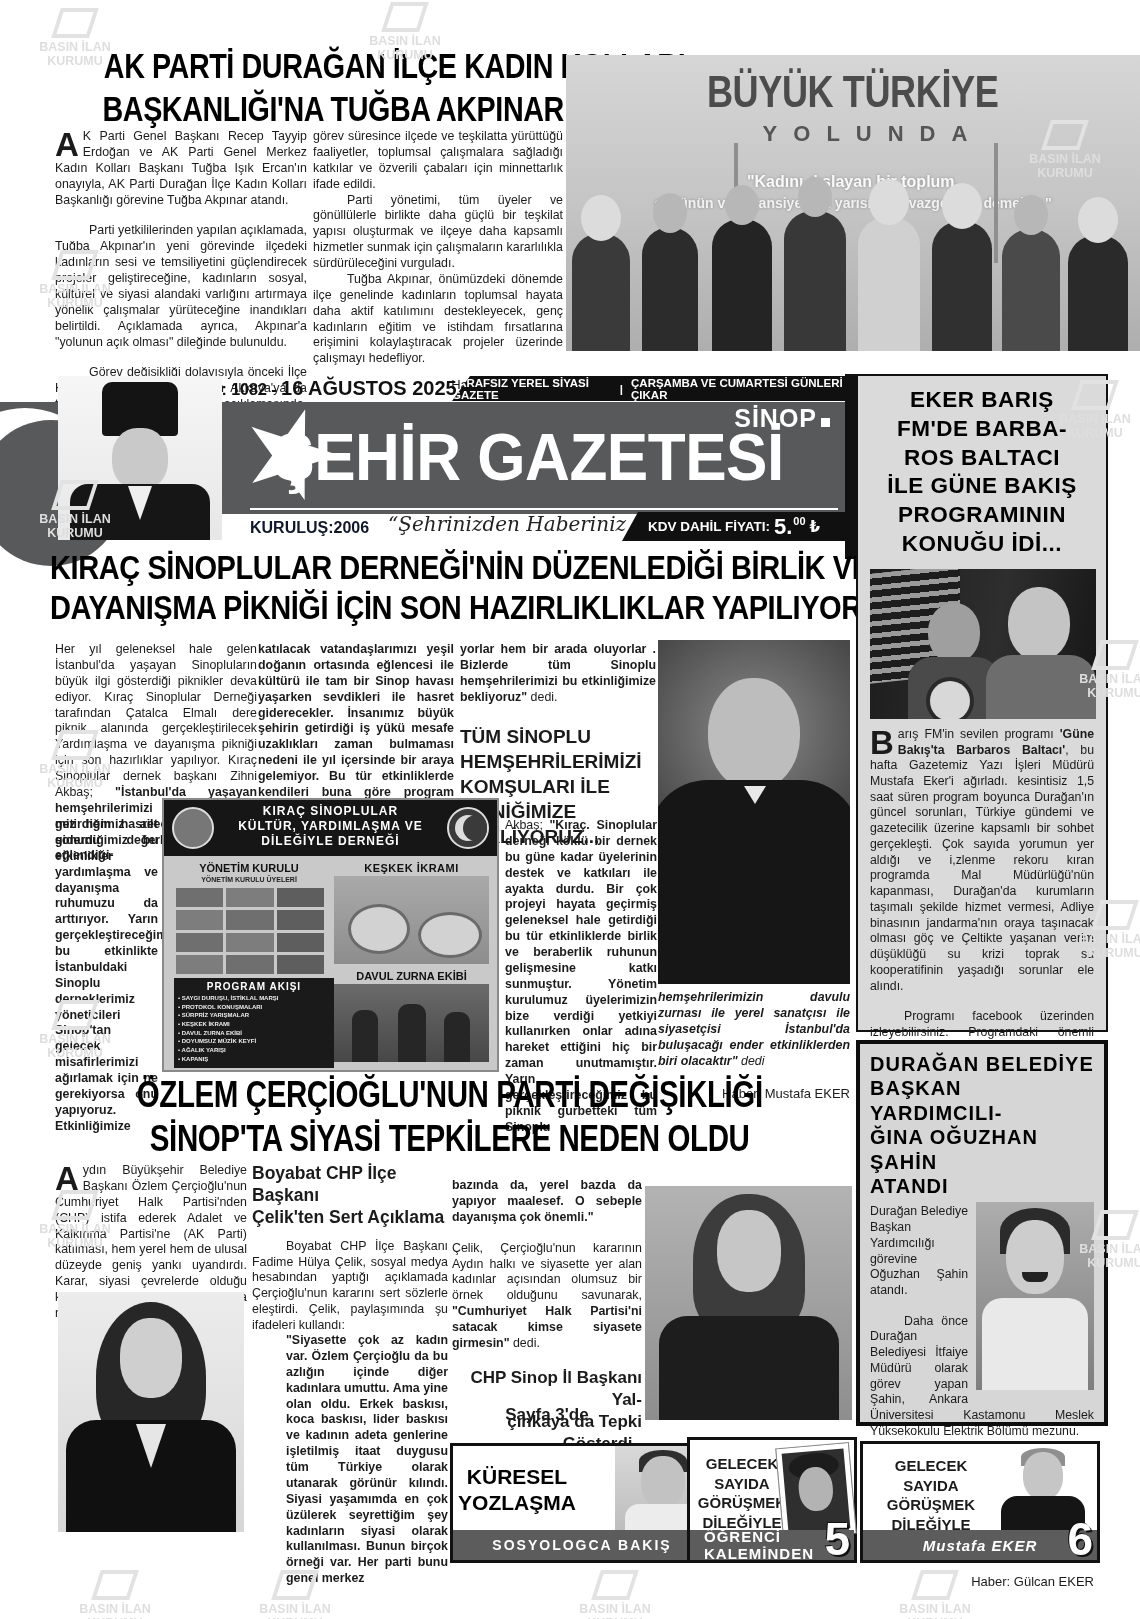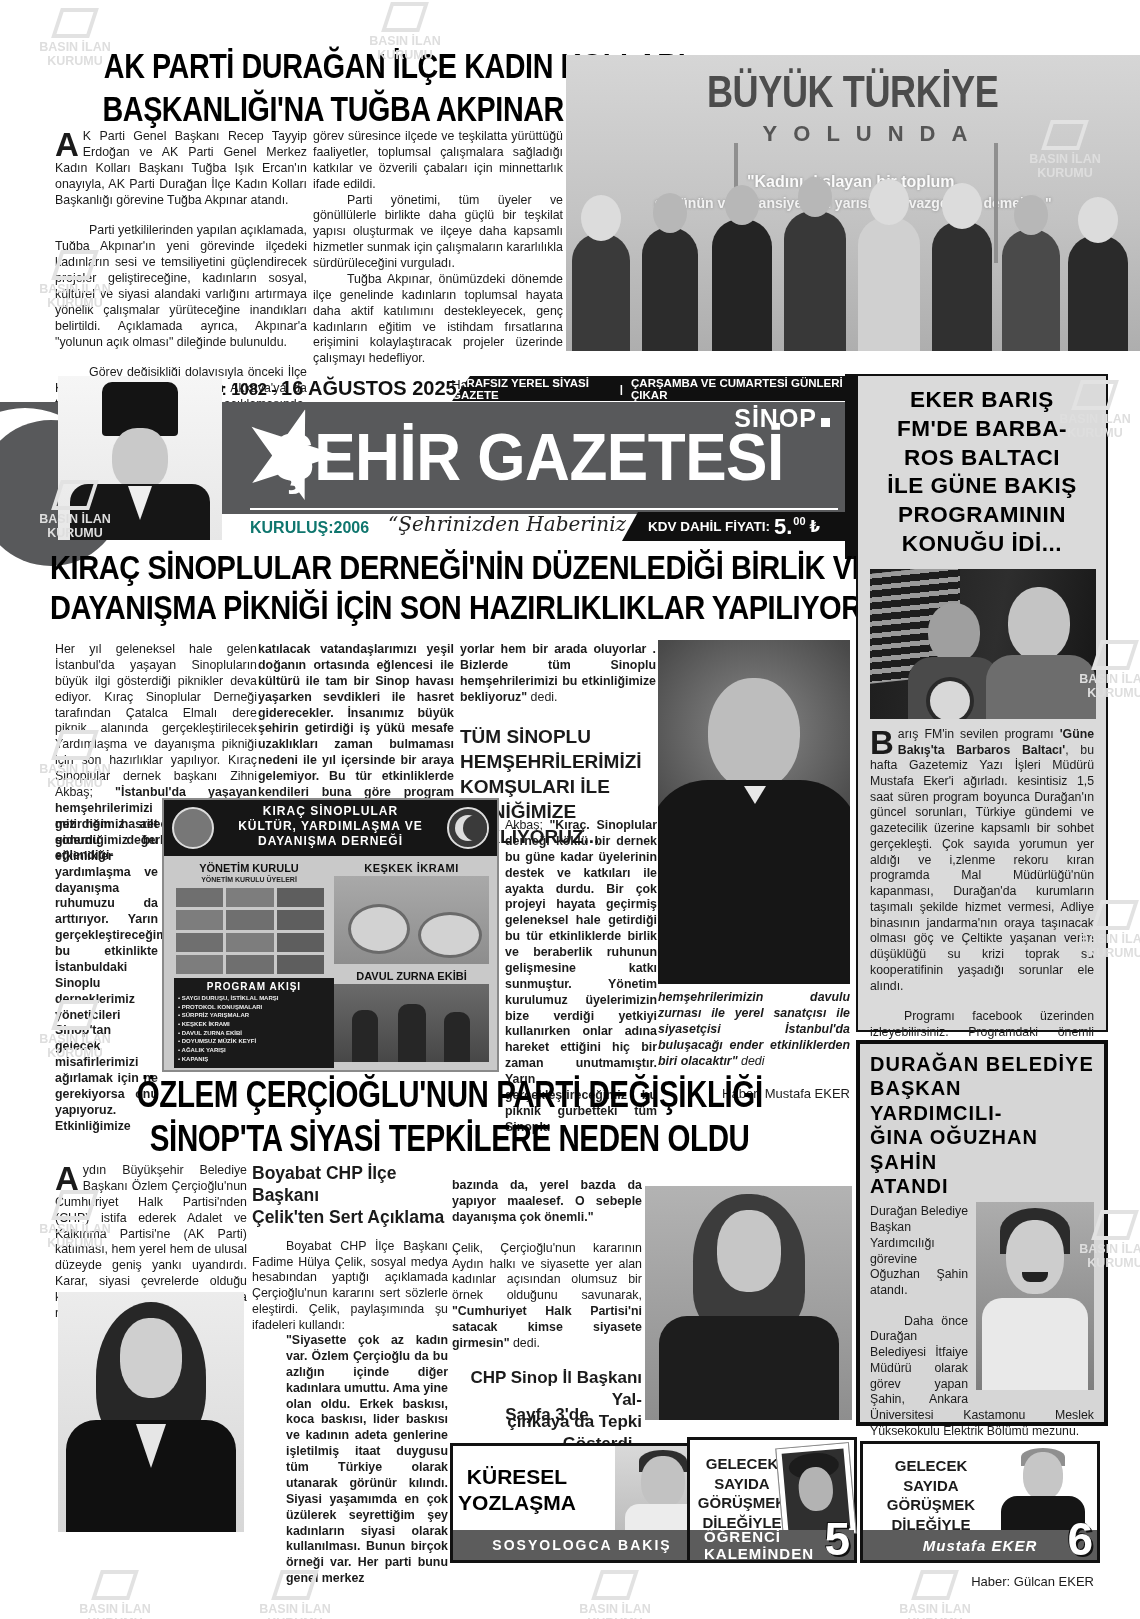--- a/index.html
+++ b/index.html
@@ -45,21 +45,21 @@
         clip-path:polygon(50% 0%,61% 35%,98% 35%,68% 57%,79% 91%,50% 70%,21% 91%,32% 57%,2% 35%,39% 35%);}
   #ata{left:58px;top:376px;width:164px;height:164px;background:linear-gradient(#f6f6f6,#e7e7e7);overflow:hidden;}
   .ata-hat{position:absolute;left:44px;top:6px;width:76px;height:54px;background:#141414;border-radius:10px 10px 4px 4px;}
   .ata-face{position:absolute;left:54px;top:52px;width:56px;height:62px;background:#c9c9c9;border-radius:45%;}
   .ata-body{position:absolute;left:12px;top:108px;width:140px;height:60px;background:#161616;border-radius:18px 18px 0 0;}
   .ata-shirt{position:absolute;left:70px;top:110px;width:24px;height:34px;background:#efefef;clip-path:polygon(50% 0,100% 0,50% 100%,0 0);}
   #city{left:640px;top:404px;width:190px;text-align:right;color:#fff;font-weight:800;font-size:25px;letter-spacing:1px;}
   #city .sq{display:inline-block;width:9px;height:9px;background:#fff;margin-left:4px;}
   #mtitle{left:218px;top:424px;width:622px;text-align:center;color:#fff;font-weight:800;font-size:66px;line-height:1;}
   #mrule{left:250px;top:508px;width:588px;height:2px;background:#fff;}
-  #founded{left:250px;top:519px;font-weight:800;font-size:16px;color:#0f766e;}
+  #founded{left:250px;top:519px;font-weight:800;font-size:16px;color:#0f172a;}
   #slogan{left:388px;top:512px;font-family:"DejaVu Serif",serif;font-style:italic;font-size:20px;color:#222;}
   #price{left:622px;top:512px;width:224px;height:29px;background:#101010;color:#fff;display:flex;align-items:center;justify-content:center;gap:4px;
          clip-path:polygon(16px 0,100% 0,100% 100%,0 100%);}
   #price .lbl{font-weight:bold;font-size:13.5px;}
   #price .val{font-weight:800;font-size:22px;}
   #price .sup{font-weight:800;font-size:11px;position:relative;top:-6px;margin-left:-3px;}
   #price .cur{font-family:"DejaVu Sans",sans-serif;font-weight:bold;font-size:15px;}
   
   #a2h{left:50px;top:548px;width:782px;font-size:33px;text-align:left;}
   #a2c1a{left:55px;top:642px;width:202px;}
@@ -349,21 +349,21 @@
     <p><span class="b">hemşehrilerimizin davulu zurnası ile yerel sanatçısı ile siyasetçisi İstanbul'da buluşacağı ender etkinliklerden biri olacaktır" </span><span>dedi</span></p>
   </div>
   <div class="abs" id="a2by">Haber: Mustafa EKER</div>
 
   <div class="abs" id="poster">
     <div class="hd">
       <div class="logo"></div>
       <div class="cres"></div>
       <div class="t">KIRAÇ SİNOPLULAR</div>
       <div class="t">KÜLTÜR, YARDIMLAŞMA VE</div>
-      <div class="t">DAYANIŞMA DERNEĞİ</div>
+      <div class="t">DİLEĞİYLE DERNEĞİ</div>
     </div>
     <div class="p-s1">YÖNETİM KURULU</div>
     <div class="p-s2">YÖNETİM KURULU ÜYELERİ</div>
     <div id="pgrid">
       <div></div>
         <div></div>
         <div></div>
         <div></div>
         <div></div>
         <div></div>

